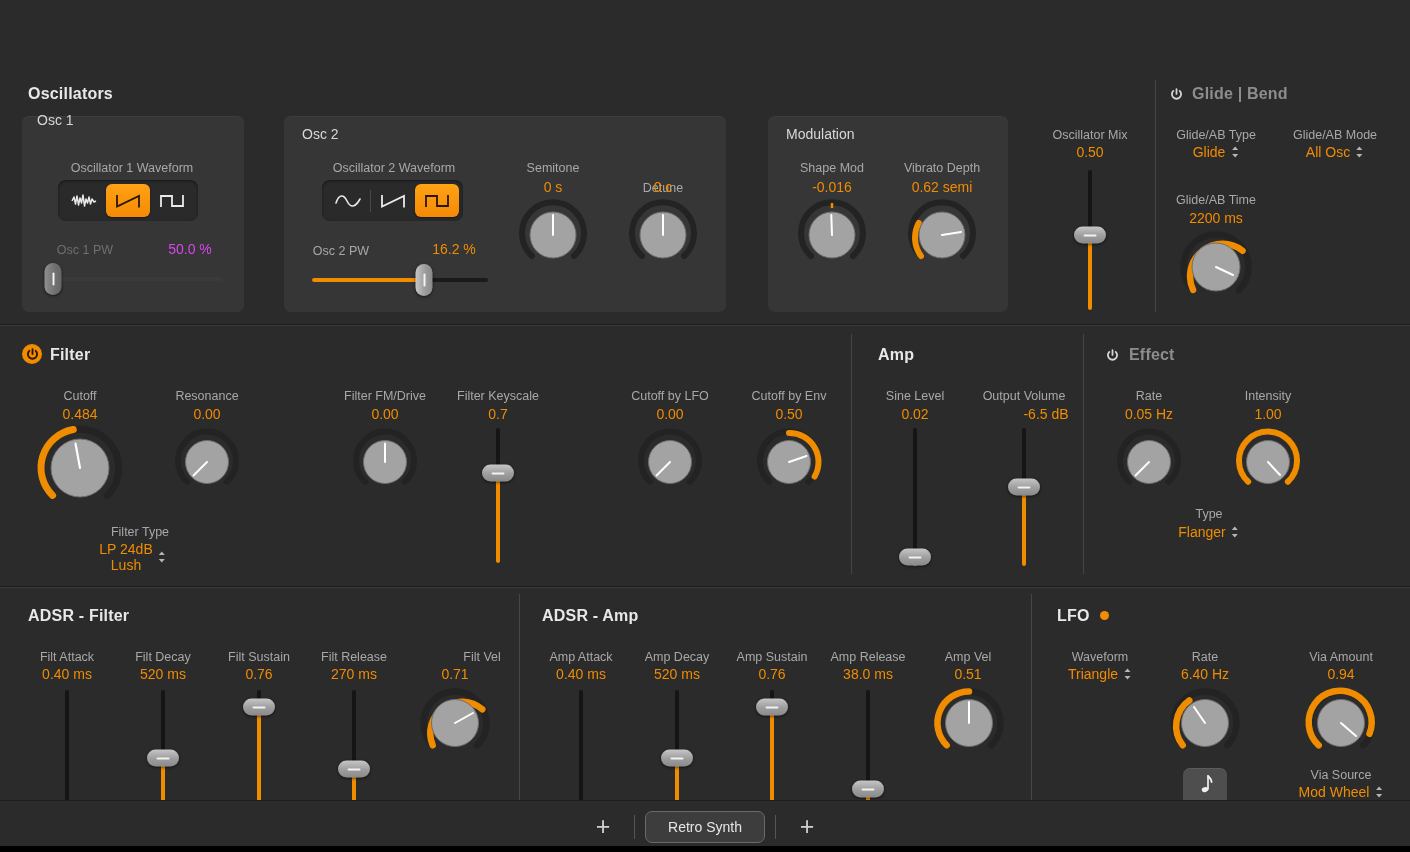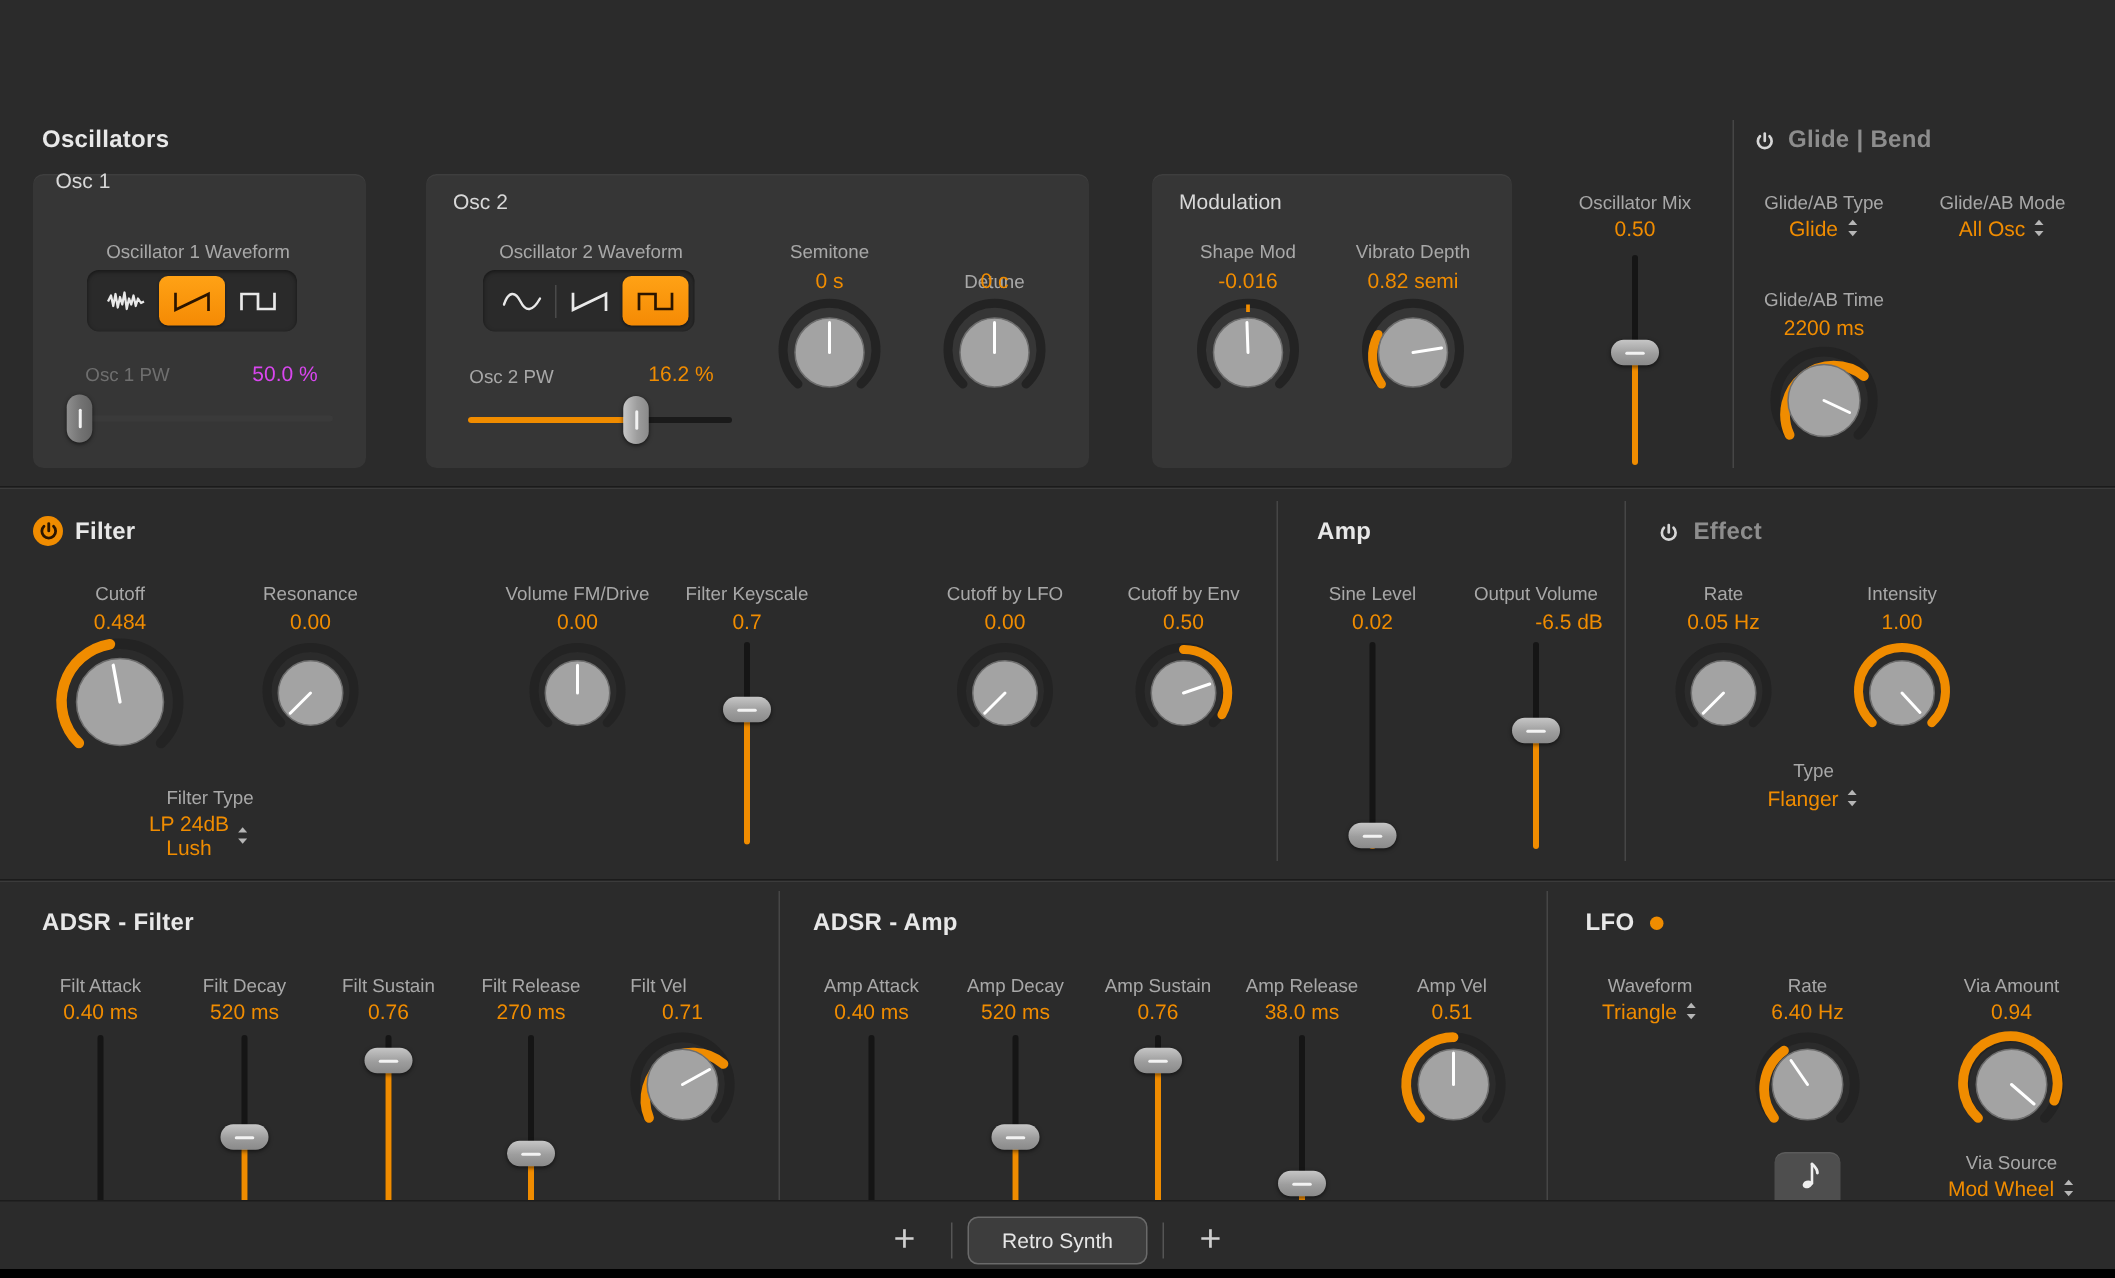--- a/index.html
+++ b/index.html
@@ -349,21 +349,21 @@
   <div class="knob" style="left:798px; top:201px;">
     <svg width="68" height="68" viewBox="0 0 68 68">
       <path d="M 12.98 55.02 A 31 31 0 1 1 55.02 55.02" fill="none" stroke="#232323" stroke-width="6" stroke-linecap="round"></path>
       <line x1="34" y1="2" x2="34" y2="7" stroke="#f08c00" stroke-width="2.5"></line>
       <circle cx="34" cy="34" r="23" fill="#a3a3a3"></circle>
       <circle cx="34" cy="34" r="23" fill="none" stroke="#6e6e6e" stroke-width="1"></circle>
       <line x1="34" y1="34" x2="33.3" y2="14" stroke="#ffffff" stroke-width="2" stroke-linecap="round"></line>
     </svg>
   </div>
   <div class="plabel" style="left:942px; top:161px;">Vibrato Depth</div>
-  <div class="pvalue" style="left:942px; top:179px;">0.82 semi</div>
+  <div class="pvalue" style="left:942px; top:179px;">0.62 semi</div>
   <div class="knob" style="left:908px; top:201px;">
     <svg width="68" height="68" viewBox="0 0 68 68">
       <path d="M 12.98 55.02 A 31 31 0 1 1 55.02 55.02" fill="none" stroke="#232323" stroke-width="6" stroke-linecap="round"></path>
       <path d="M 12.98 55.02 A 31 31 0 0 1 10.76 22.0" fill="none" stroke="#f08c00" stroke-width="6" stroke-linecap="round"></path>
       <circle cx="34" cy="34" r="23" fill="#a3a3a3"></circle>
       <circle cx="34" cy="34" r="23" fill="none" stroke="#6e6e6e" stroke-width="1"></circle>
       <line x1="34" y1="34" x2="53" y2="31" stroke="#ffffff" stroke-width="2" stroke-linecap="round"></line>
     </svg>
   </div>
 
@@ -452,21 +452,21 @@
   <div class="pvalue" style="left:207px; top:406px;">0.00</div>
   <div class="knob" style="left:175px; top:430px;">
     <svg width="64" height="64" viewBox="0 0 64 64">
       <path d="M 12.2 51.8 A 29 29 0 1 1 51.8 51.8" fill="none" stroke="#232323" stroke-width="6" stroke-linecap="round"></path>
       <circle cx="32" cy="32" r="21.5" fill="#a3a3a3"></circle>
       <circle cx="32" cy="32" r="21.5" fill="none" stroke="#6e6e6e" stroke-width="1"></circle>
       <line x1="32" y1="32" x2="18.5" y2="45.5" stroke="#ffffff" stroke-width="2" stroke-linecap="round"></line>
     </svg>
   </div>
 
-  <div class="plabel" style="left:385px; top:389px;">Volume FM/Drive</div>
+  <div class="plabel" style="left:385px; top:389px;">Filter FM/Drive</div>
   <div class="pvalue" style="left:385px; top:406px;">0.00</div>
   <div class="knob" style="left:353px; top:430px;">
     <svg width="64" height="64" viewBox="0 0 64 64">
       <path d="M 12.2 51.8 A 29 29 0 1 1 51.8 51.8" fill="none" stroke="#232323" stroke-width="6" stroke-linecap="round"></path>
       <circle cx="32" cy="32" r="21.5" fill="#a3a3a3"></circle>
       <circle cx="32" cy="32" r="21.5" fill="none" stroke="#6e6e6e" stroke-width="1"></circle>
       <line x1="32" y1="32" x2="32" y2="13.5" stroke="#ffffff" stroke-width="2" stroke-linecap="round"></line>
     </svg>
   </div>
 
@@ -589,21 +589,21 @@
   </div>
 
   <div class="plabel" style="left:354px; top:650px;">Filt Release</div>
   <div class="pvalue" style="left:354px; top:666px;">270 ms</div>
   <div class="vslider" style="left:338px; top:690px; width:32px; height:112px;">
     <div class="vs-track" style="top:0; height:112px;"></div>
     <div class="vs-fill" style="top:79px; height:33px;"></div>
     <div class="vs-thumb" style="top:79px;"></div>
   </div>
 
-  <div class="plabel" style="left:439px; top:650px;">Filt Vel</div>
+  <div class="plabel" style="left:482px; top:650px;">Filt Vel</div>
   <div class="pvalue" style="left:455px; top:666px;">0.71</div>
   <div class="knob" style="left:420px; top:688px;">
     <svg width="70" height="70" viewBox="0 0 70 70">
       <path d="M 12.7 57.3 A 31.5 31.5 0 1 1 57.3 57.3" fill="none" stroke="#232323" stroke-width="6.5" stroke-linecap="round"></path>
       <path d="M 12.7 57.3 A 31.5 31.5 0 0 1 62.3 21.3" fill="none" stroke="#f08c00" stroke-width="6.5" stroke-linecap="round"></path>
       <circle cx="35" cy="35" r="23.5" fill="#a3a3a3"></circle>
       <circle cx="35" cy="35" r="23.5" fill="none" stroke="#6e6e6e" stroke-width="1"></circle>
       <line x1="35" y1="35" x2="53" y2="25" stroke="#ffffff" stroke-width="2" stroke-linecap="round"></line>
     </svg>
   </div>

